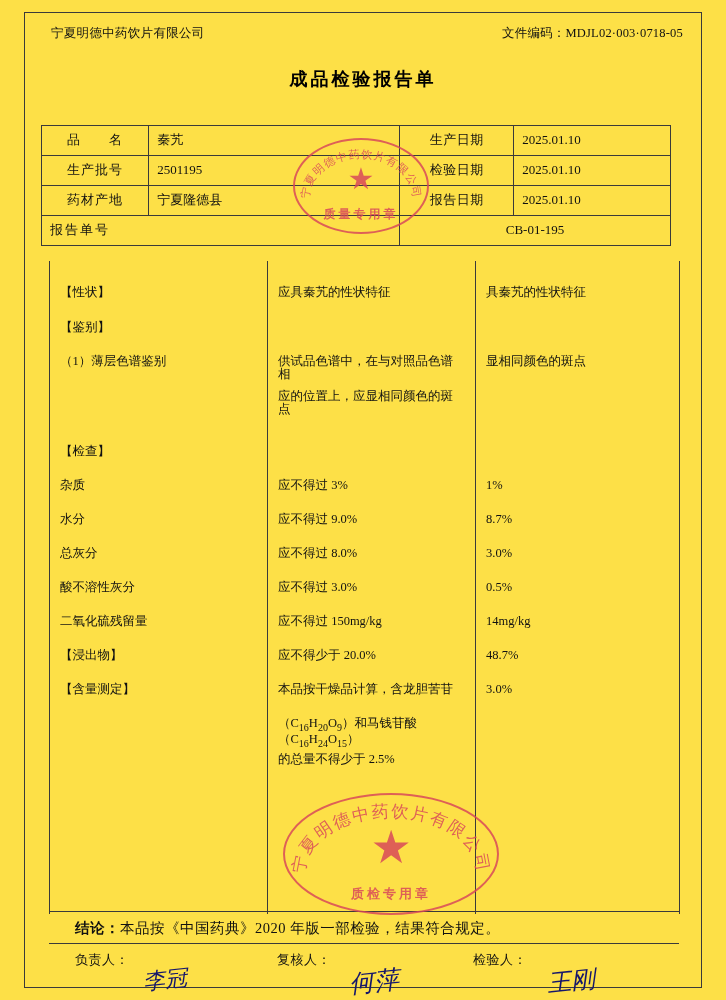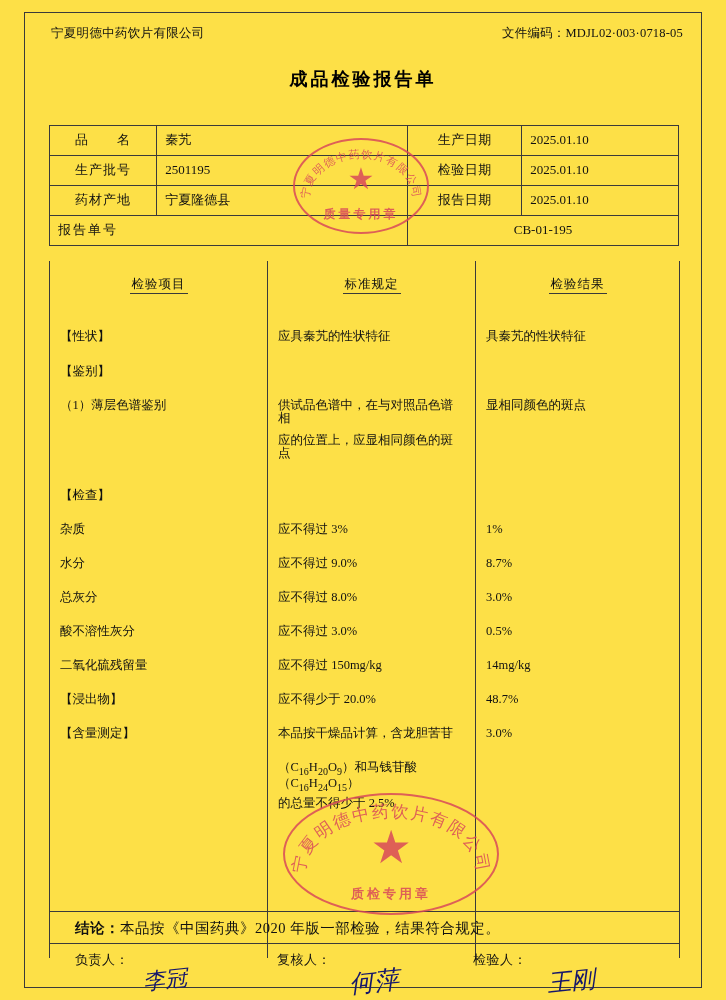--- a/index.html
+++ b/index.html
@@ -59,21 +59,21 @@
     text-align: center;
     font-size: 18px;
     font-weight: bold;
     letter-spacing: 3px;
     color: #000;
   }
 
   
   .tbl {
     position: absolute;
-    left: 24px;
+    left: 16px;
     top: 112px;
     width: 630px;
     border-collapse: collapse;
     table-layout: fixed;
   }
   .tbl td {
     border: 1px solid #3a3a3a;
     font-size: 13px;
     color: #111;
     padding: 0 8px;
@@ -288,25 +288,20 @@
     </tbody>
       </table>
 
     <table class="rtbl">
       <colgroup>
           <col class="c1">
           <col class="c2">
           <col class="c3">
         </colgroup>
       <tbody>
-          <tr class="rhead">
-        <td class="ctr"><span>检验项目</span></td>
-        <td class="ctr"><span>标准规定</span></td>
-        <td class="ctr"><span>检验结果</span></td>
-      </tr>
       <tr class="spacer-row">
             <td></td>
             <td></td>
             <td></td>
           </tr>
 
       <tr class="line-row-tall">
         <td class="r-left">【性状】</td>
         <td class="r-mid">应具秦艽的性状特征</td>
         <td class="r-right">具秦艽的性状特征</td>

